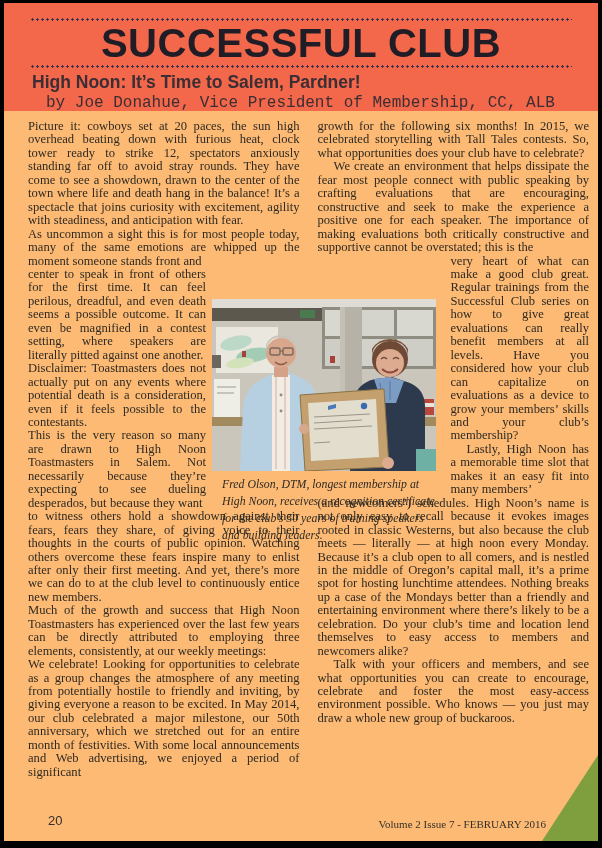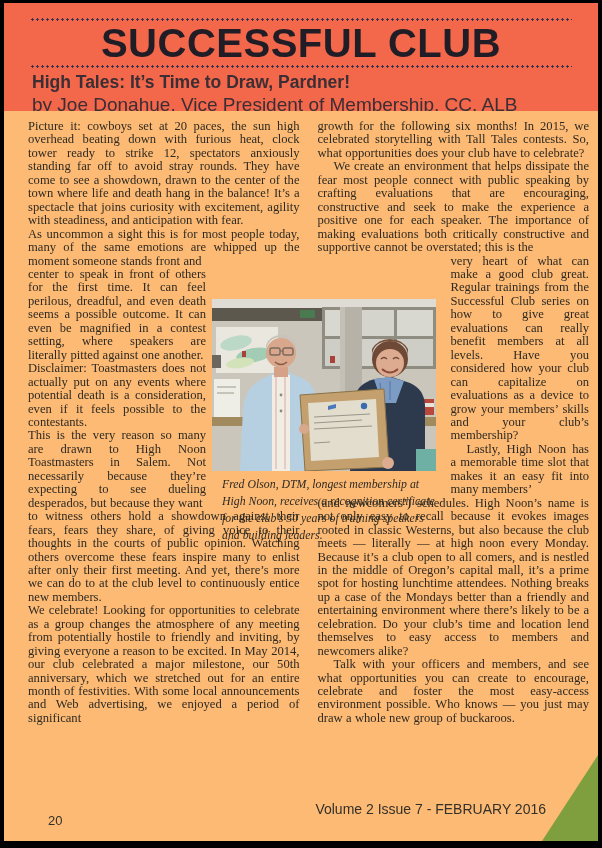--- a/index.html
+++ b/index.html
@@ -25,22 +25,22 @@
   .title {
     font-family:"Liberation Sans", sans-serif; font-weight:700;
     font-size:40px; line-height:44px; letter-spacing:.5px;
     text-align:center; color:#211d26; margin:0;
   }
   .subtitle {
     font-family:"Liberation Sans", sans-serif; font-weight:700;
     font-size:17.5px; color:#3b2e34; margin:4px 0 1px 2px;
   }
   .byline {
-    font-family:Liberation Sans, sans-serif; font-size:19px;
-    color:#3b2e34; margin-left:2px;
+    font-family:Liberation Mono, monospace; font-size:16px;
+    color:#3b2e34; margin-left:16px;
   }
   
   .columns {
     display:flex; gap:18px; padding:9px 9px 0 24px; box-sizing:border-box;
   }
   .col { flex:1; min-width:0; }
   .col p {
     margin:0; font-size:12.6px; line-height:13.45px; color:#2e2a22;
     text-align:justify; word-spacing:.2px;
   }
@@ -53,56 +53,57 @@
   .caption {
     position:absolute; left:218px; top:473px; width:220px;
     font-style:italic; font-size:11.8px; line-height:17px; color:#2e2a22;
   }
   
   .page-num {
     position:absolute; left:44px; bottom:13px;
     font-family:Liberation Sans, sans-serif; font-size:13px; color:#33302a;
   }
   .issue {
-    position:absolute; right:52px; bottom:24px;
-    font-family:Liberation Sans, sans-serif; font-size:14px; color:#33302a;
+    position:absolute; right:52px; bottom:11px;
+    font-family:Liberation Serif, serif; font-size:11px; color:#33302a;
   }
   .corner-accent {
     position:absolute; right:0; bottom:0; width:56px; height:86px;
     background:#7f9f3e;
     clip-path:polygon(100% 0, 100% 100%, 0 100%);
   }
 </style>
 </head>
 <body>
 
 <div class="page">
   <div class="sheet">
 
     <div class="header">
       <div class="rule"></div>
       <h1 class="title">SUCCESSFUL CLUB</h1>
       <div class="rule"></div>
-      <div class="subtitle">High Tales: It’s Time to Draw, Pardner!</div>
+      <div class="subtitle">High Noon: It’s Time to Salem, Pardner!</div>
       <div class="byline">by Joe Donahue, Vice President of Membership, CC, ALB</div>
     </div>
 
     <div class="columns">
       <div class="col">
           <div class="block full">
             <p>Picture it: cowboys set at 20 paces, the sun high overhead beating down with furious heat, clock tower ready to strike 12, spectators anxiously standing far off to avoid stray rounds. They have come to see a showdown, drawn to the center of the town where life and death hang in the balance! It’s a spectacle that joins curiosity with excitement, agility with steadiness, and anticipation with fear.</p>
             <p>As uncommon a sight this is for most people today, many of the same emotions are whipped up the moment someone stands front and</p>
           </div>
           <div class="block narrow-left">
             <p>center to speak in front of others for the first time. It can feel perilous, dreadful, and even death seems a possible outcome. It can even be magnified in a contest setting, where speakers are literally pitted against one another.</p>
             <p>Disclaimer: Toastmasters does not actually put on any events where potential death is a consideration, even if it feels possible to the contestants.</p>
             <p>This is the very reason so many are drawn to High Noon Toastmasters in Salem. Not necessarily because they’re expecting to see dueling desperados, but because they want</p>
           </div>
           <div class="block full">
             <p>to witness others hold a showdown against their fears, fears they share, of giving voice to their thoughts in the courts of public opinion. Watching others overcome these fears inspire many to enlist after only their first meeting. And yet, there’s more we can do to at the club level to continuously entice new members.</p>
+            <p>Much of the growth and success that High Noon Toastmasters has experienced over the last few years can be directly attributed to employing three elements, consistently, at our weekly meetings:</p>
             <p>We celebrate! Looking for opportunities to celebrate as a group changes the atmosphere of any meeting from potentially hostile to friendly and inviting, by giving everyone a reason to be excited. In May 2014, our club celebrated a major milestone, our 50th anniversary, which we stretched out for an entire month of festivities. With some local announcements and Web advertising, we enjoyed a period of significant</p>
           </div>
         </div>
       <div class="col">
           <div class="block full">
             <p>growth for the following six months! In 2015, we celebrated storytelling with Tall Tales contests. So, what opportunities does your club have to celebrate?</p>
             <p class="indent">We create an environment that helps dissipate the fear most people connect with public speaking by crafting evaluations that are encouraging, constructive and seek to make the experience a positive one for each speaker. The importance of making evaluations both critically constructive and supportive cannot be overstated; this is the</p>
           </div>
           <div class="block narrow-right">
             <p>very heart of what can make a good club great. Regular trainings from the Successful Club series on how to give great evaluations can really benefit members at all levels. Have you considered how your club can capitalize on evaluations as a device to grow your members’ skills and your club’s membership?</p>

